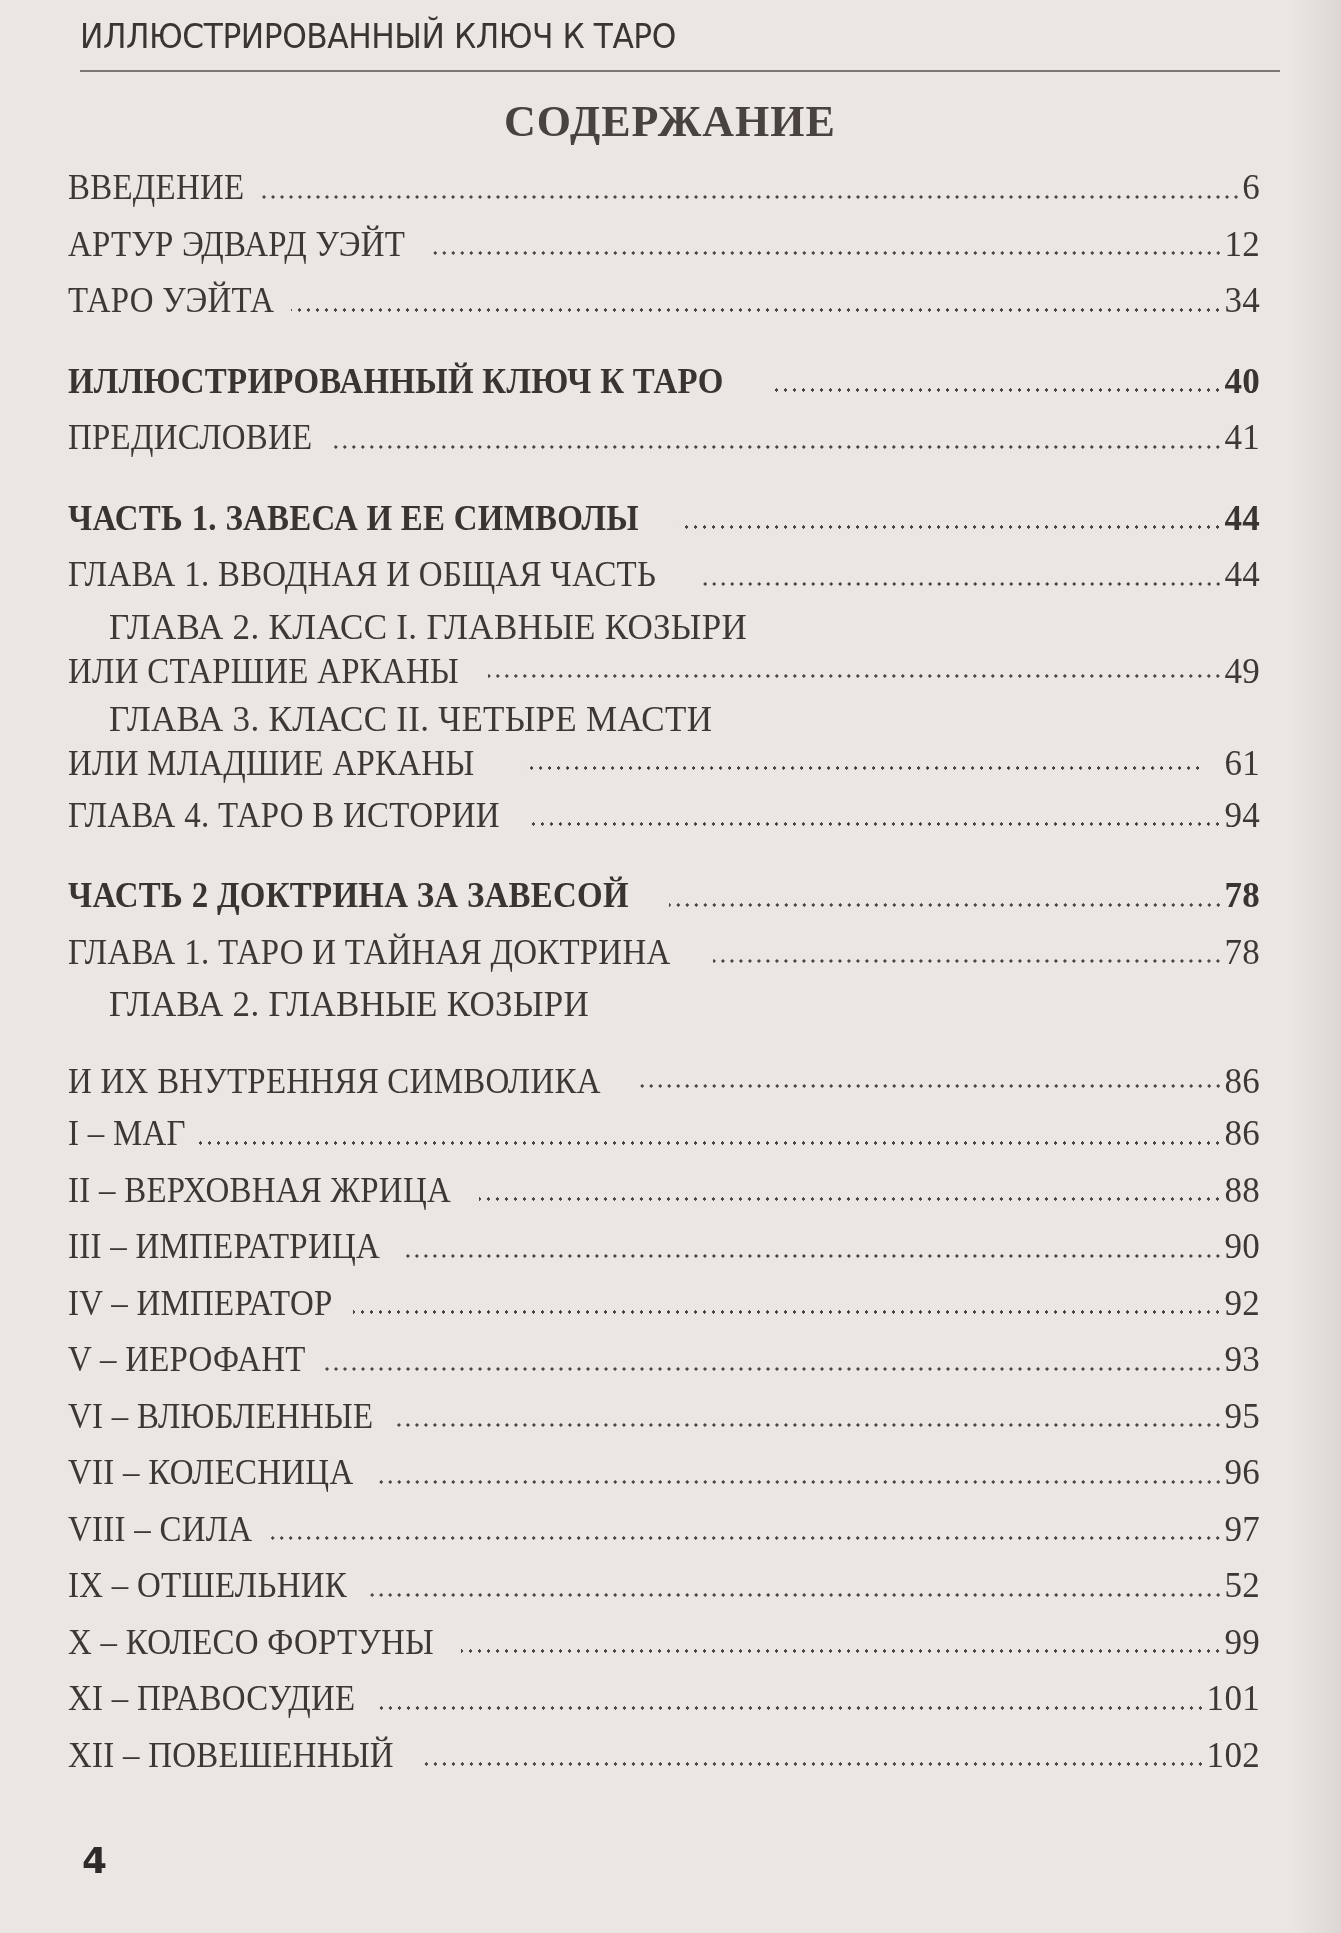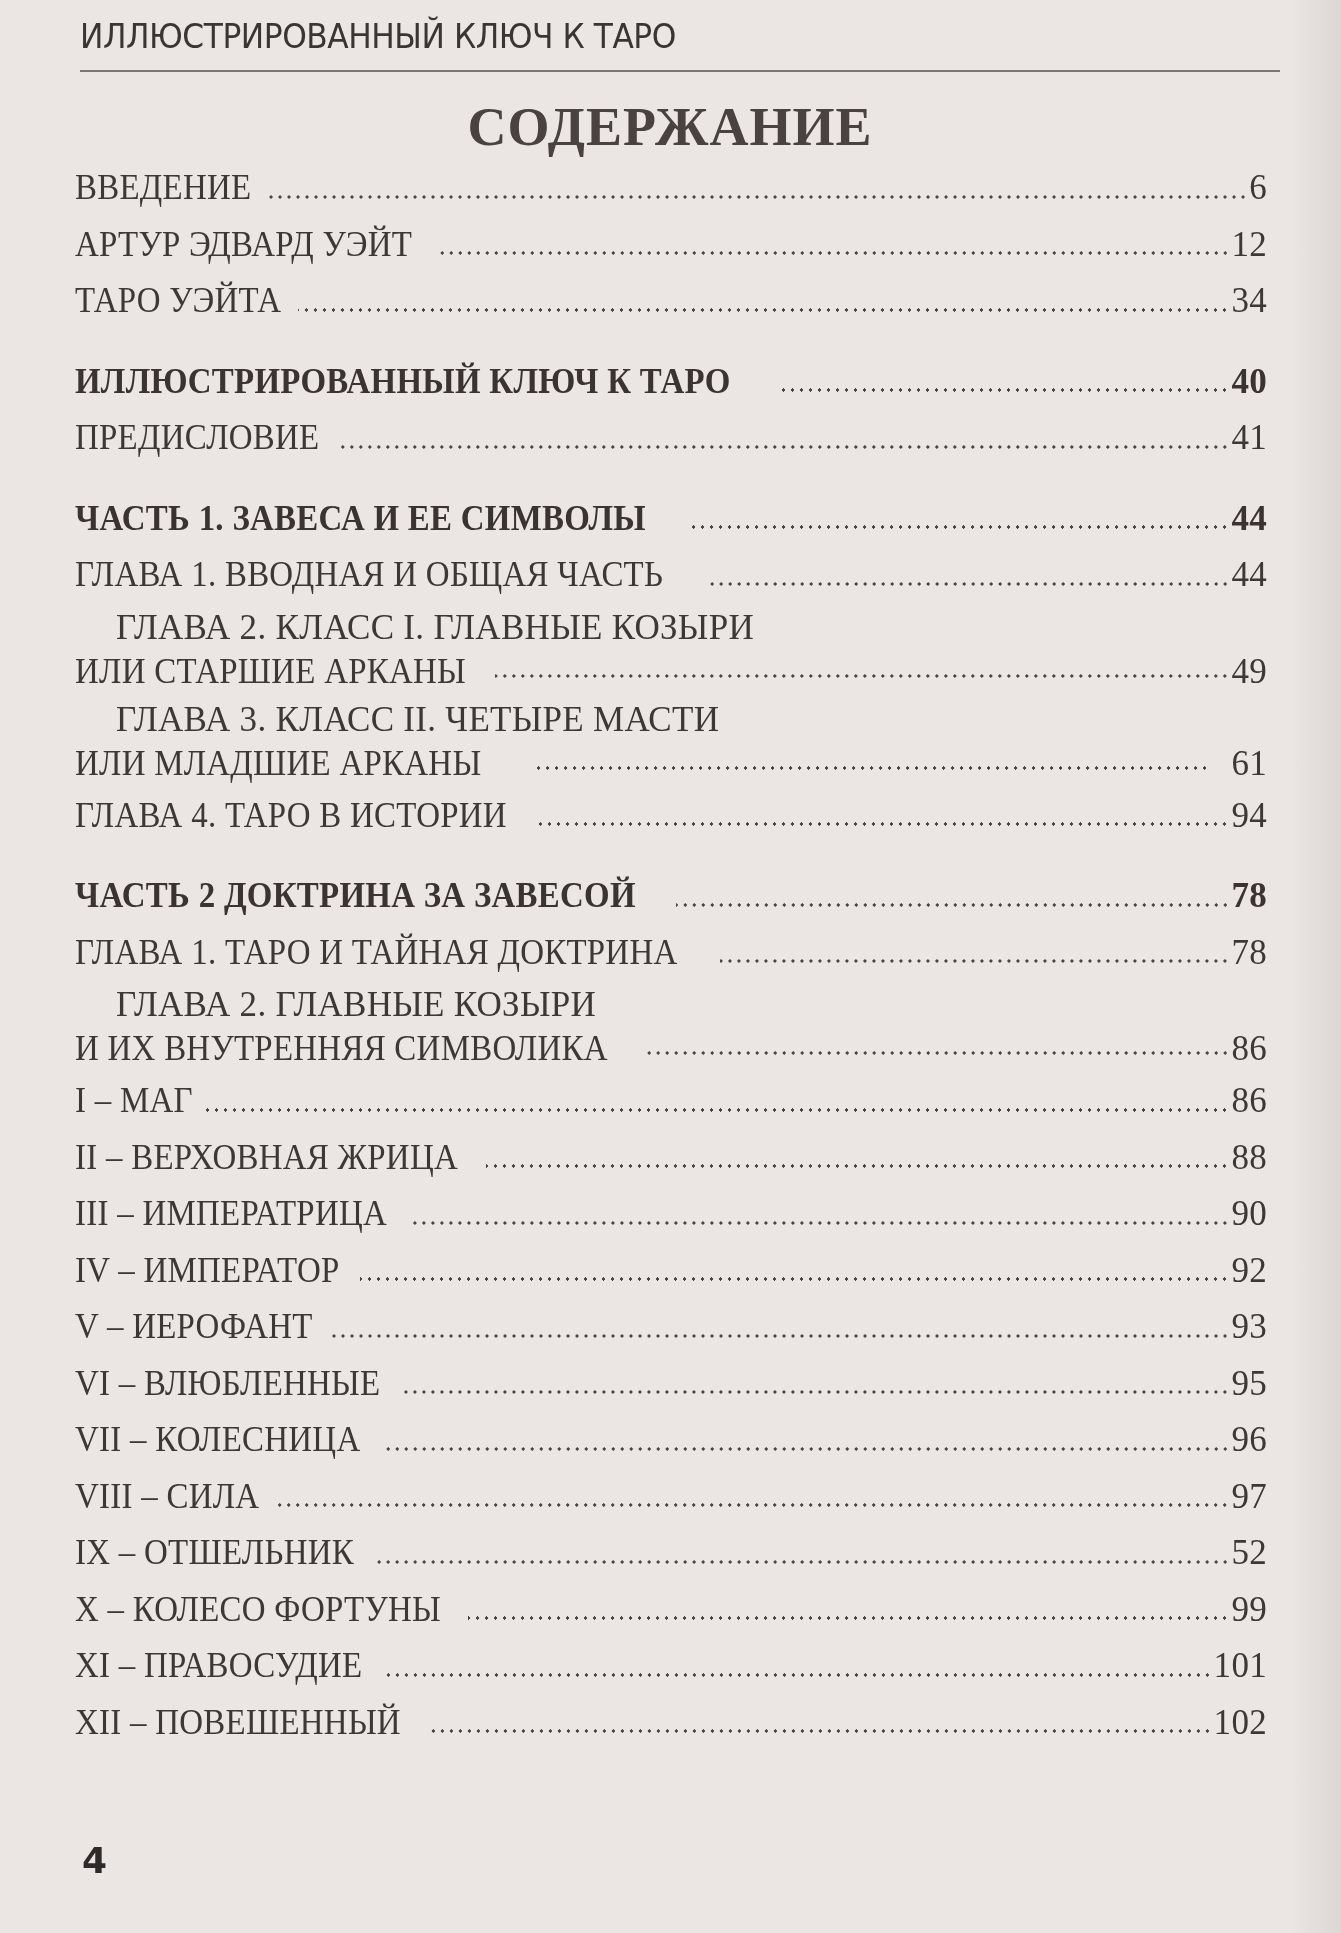--- a/index.html
+++ b/index.html
@@ -18,24 +18,24 @@
       transform:scaleX(0.92); transform-origin:left center;
       white-space:nowrap;
     }
     .head-rule {
       position:absolute; left:80px; top:70px; width:1200px; height:0;
       border-top:2px solid #7c7674;
     }
     .toc-title {
       position:absolute; left:0; top:96px; width:1340px; text-align:center;
       font-family:"Liberation Serif", serif; font-weight:bold;
-      font-size:54px; color:#4a4240; letter-spacing:1px;
+      font-size:44px; color:#4a4240; letter-spacing:1px;
     }
     .toc {
-      position:absolute; left:75px; top:160px; width:1192px;
+      position:absolute; left:68px; top:160px; width:1192px;
     }
     .entry {
       position:relative;
       font-family:"Liberation Serif", serif;
       font-size:35px; line-height:56.5px; height:56.5px;
       color:#3d3735;
       letter-spacing:0.3px;
     }
     .entry.bold { font-weight:bold; color:#3a3331; }
     .entry.gap { margin-top:24px; }
@@ -149,21 +149,21 @@
   </div>
   <div class="entry">
     <div class="row">
         <span class="label">ГЛАВА 1. ТАРО И ТАЙНАЯ ДОКТРИНА</span>
         <span class="dots"></span>
         <span class="page">78</span>
       </div>
   </div>
   <div class="entry two">
     <span class="first-line">ГЛАВА 2. ГЛАВНЫЕ КОЗЫРИ</span>
-    <div class="row" style="line-height:48px;">
+    <div class="row" style="line-height:48px;margin-top:33px;">
         <span class="label">И ИХ ВНУТРЕННЯЯ СИМВОЛИКА</span>
         <span class="dots"></span>
         <span class="page">86</span>
       </div>
   </div>
 
   <div class="entry">
     <div class="row">
         <span class="label">I – МАГ</span>
         <span class="dots"></span>

